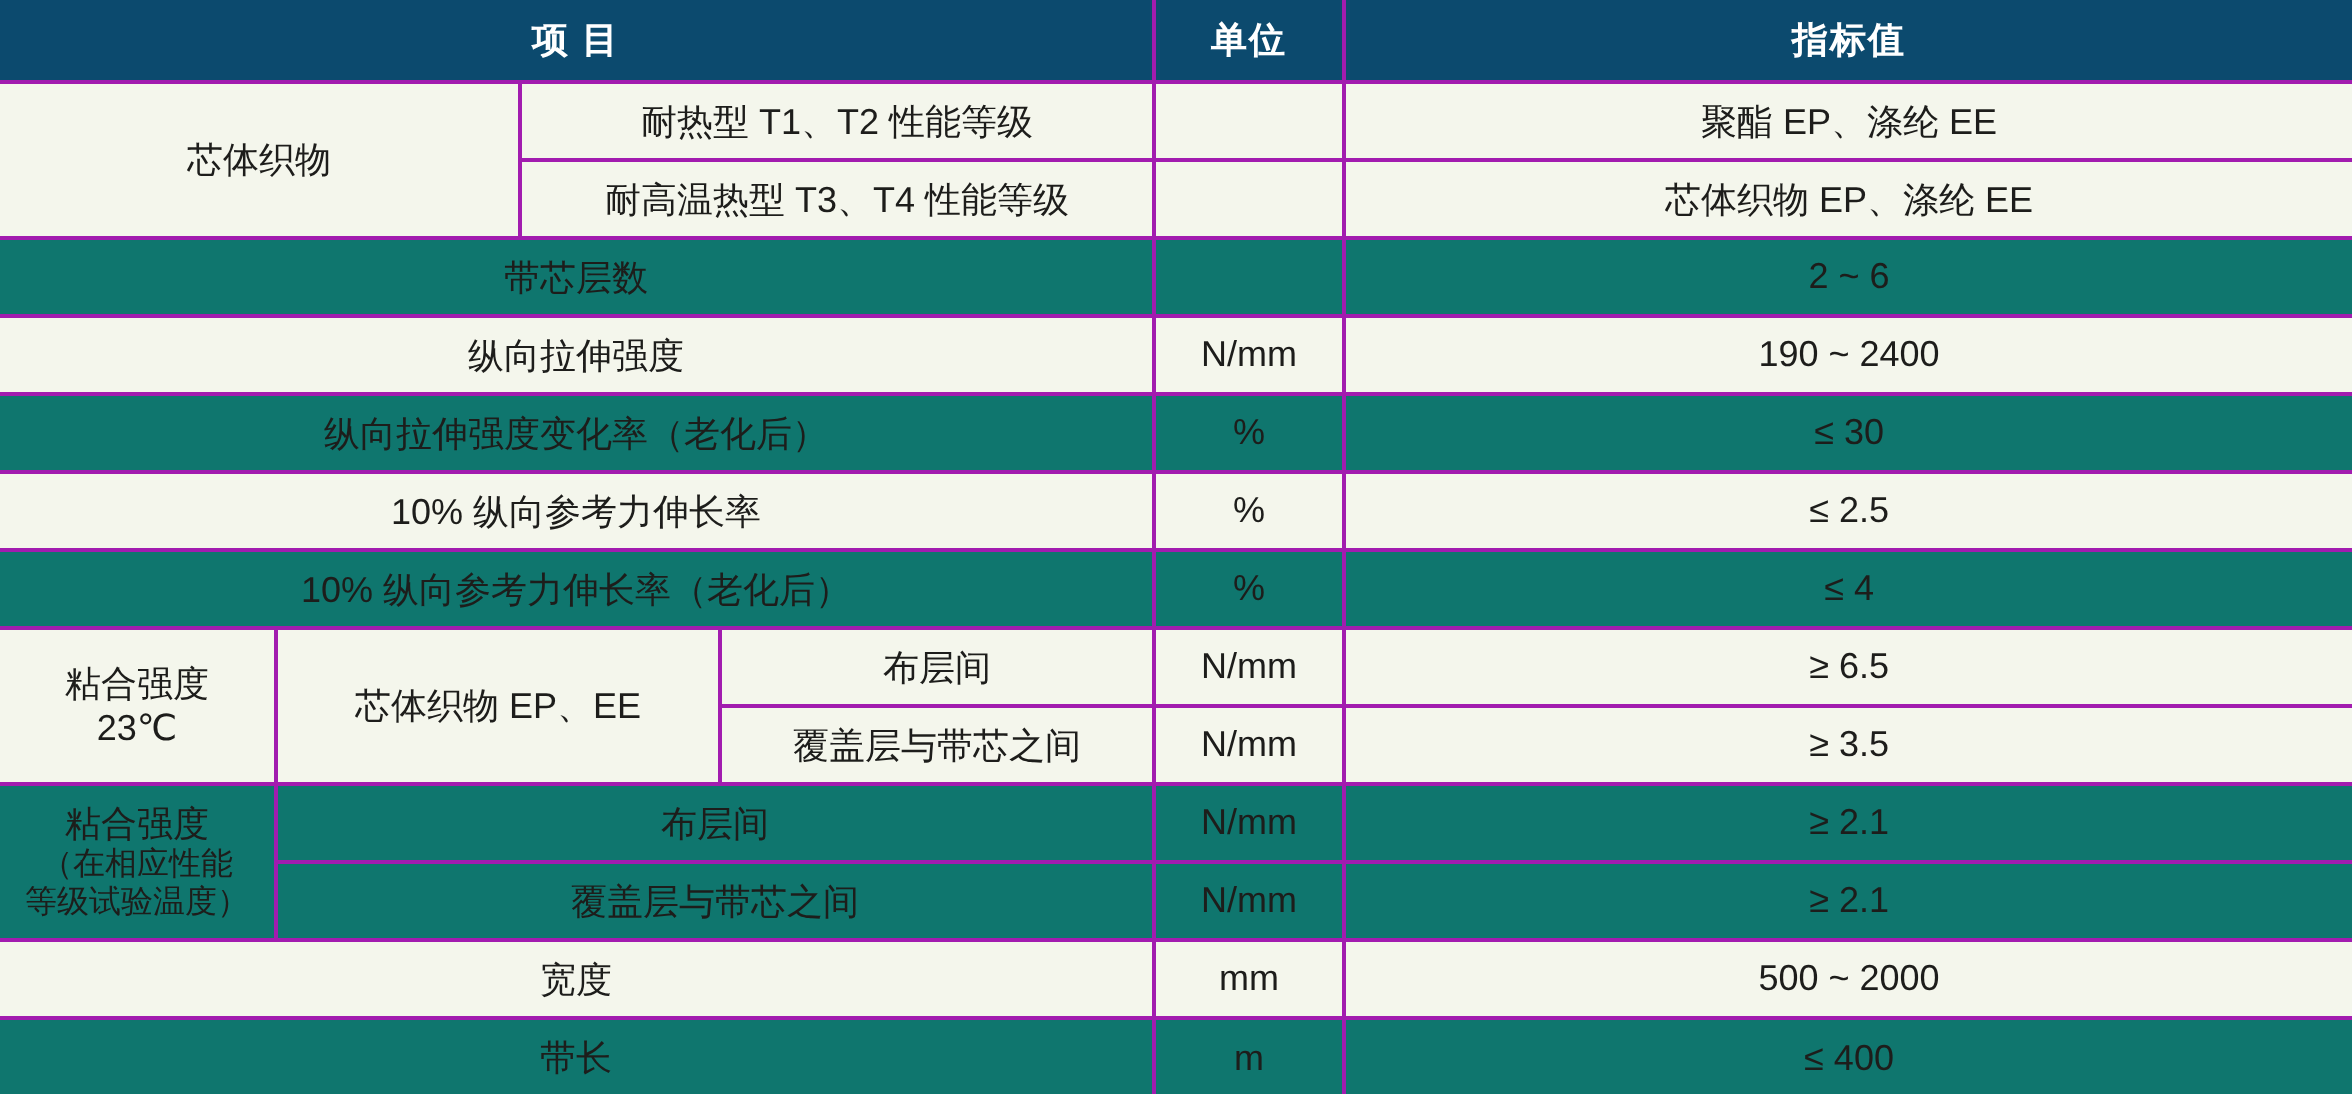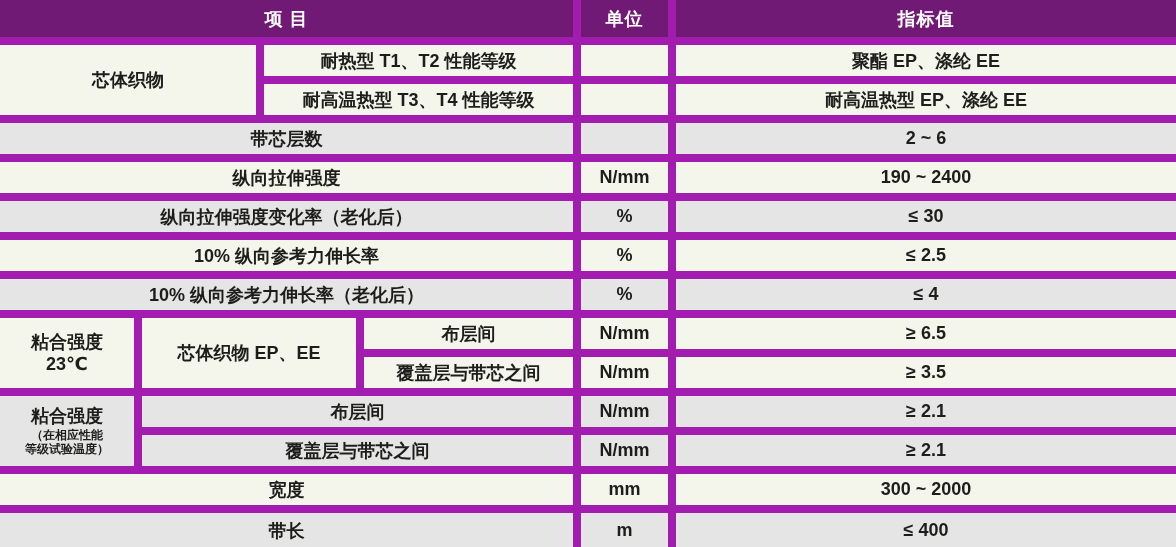--- a/index.html
+++ b/index.html
@@ -13,47 +13,47 @@
     overflow: hidden;
   }
   table.spec {
     border-collapse: collapse;
     table-layout: fixed;
     width: 1176px;
     font-family: "Liberation Sans", "DejaVu Sans", sans-serif;
     color: #1d1d1b;
   }
   table.spec td, table.spec th {
-    border: 8px solid #a21caf;
+    border: 2px solid #a21caf;
     text-align: center;
     vertical-align: middle;
     padding: 0 4px;
     font-size: 18px;
-    font-weight: bold;
+    font-weight: normal;
     overflow: hidden;
   }
   
   table.spec tr th:last-child, table.spec tr td:last-child { border-right: none; }
   table.spec tr:first-child th { border-top: none; }
   table.spec tr:last-child td { border-bottom: none; }
   table.spec th:first-child, table.spec td.edge { border-left: none; }
 
   tr.head { height: 41px; }
   tr.head th {
-    background: #701a75;
+    background: #0c4a6e;
     color: #ffffff;
     font-weight: bold;
     font-size: 18px;
     letter-spacing: 1px;
   }
   tr.row { height: 39px; }
   .w { background: #f4f6ec; }   
-  .g { background: #e5e5e5; }   
+  .g { background: #0f766e; }   
   .small {
-    font-size: 12px;
+    font-size: 16px;
     line-height: 1.2;
     display: block;
   }
   .line { display: block; line-height: 1.25; }
 </style>
 </head>
 <body>
 
 <div class="table-wrap">
   <table class="spec">
@@ -75,21 +75,21 @@
 
     <tr class="row">
       <td class="w edge" colspan="2" rowspan="2">芯体织物</td>
       <td class="w" colspan="2">耐热型 T1、T2 性能等级</td>
       <td class="w"></td>
       <td class="w">聚酯 EP、涤纶 EE</td>
     </tr>
     <tr class="row">
       <td class="w" colspan="2">耐高温热型 T3、T4 性能等级</td>
       <td class="w"></td>
-      <td class="w">耐高温热型 EP、涤纶 EE</td>
+      <td class="w">芯体织物 EP、涤纶 EE</td>
     </tr>
 
     <tr class="row">
       <td class="g edge" colspan="4">带芯层数</td>
       <td class="g"></td>
       <td class="g">2 ~ 6</td>
     </tr>
     <tr class="row">
       <td class="w edge" colspan="4">纵向拉伸强度</td>
       <td class="w">N/mm</td>
@@ -139,21 +139,21 @@
     </tr>
     <tr class="row">
       <td class="g" colspan="3">覆盖层与带芯之间</td>
       <td class="g">N/mm</td>
       <td class="g">≥ 2.1</td>
     </tr>
 
     <tr class="row">
       <td class="w edge" colspan="4">宽度</td>
       <td class="w">mm</td>
-      <td class="w">300 ~ 2000</td>
+      <td class="w">500 ~ 2000</td>
     </tr>
     <tr class="row">
       <td class="g edge" colspan="4">带长</td>
       <td class="g">m</td>
       <td class="g">≤ 400</td>
     </tr>
   </tbody>
     </table>
 </div>
 

